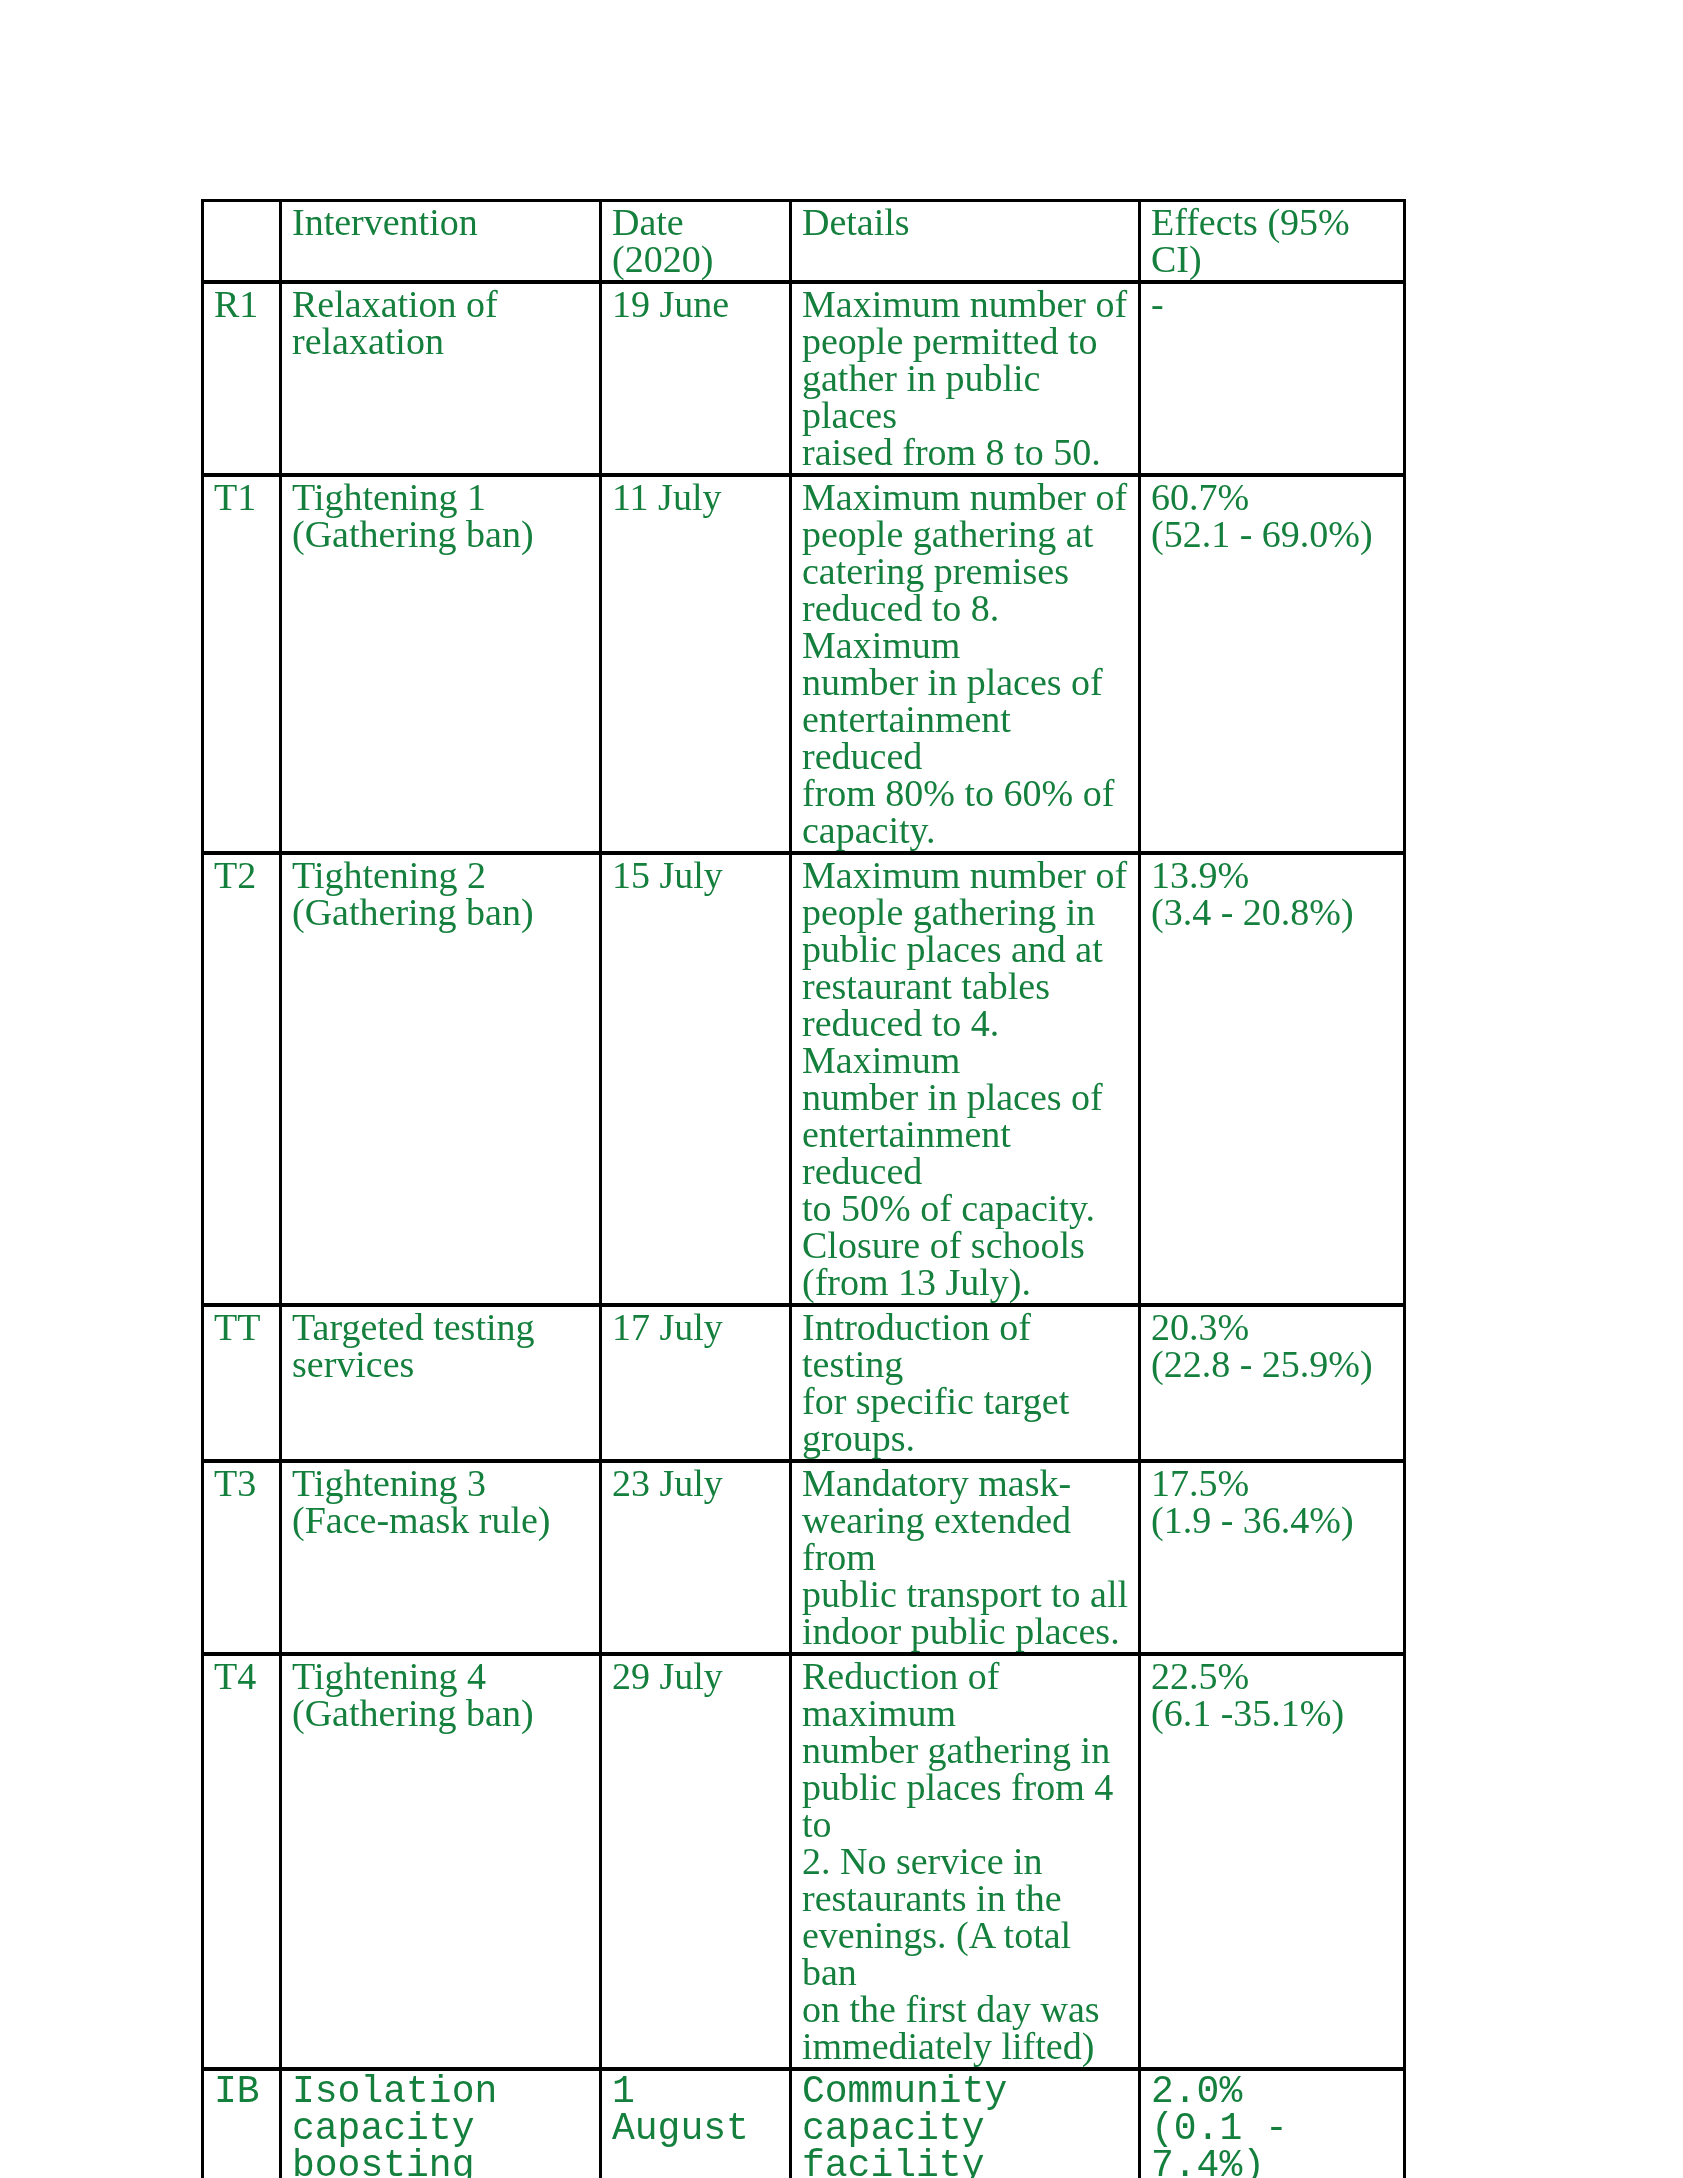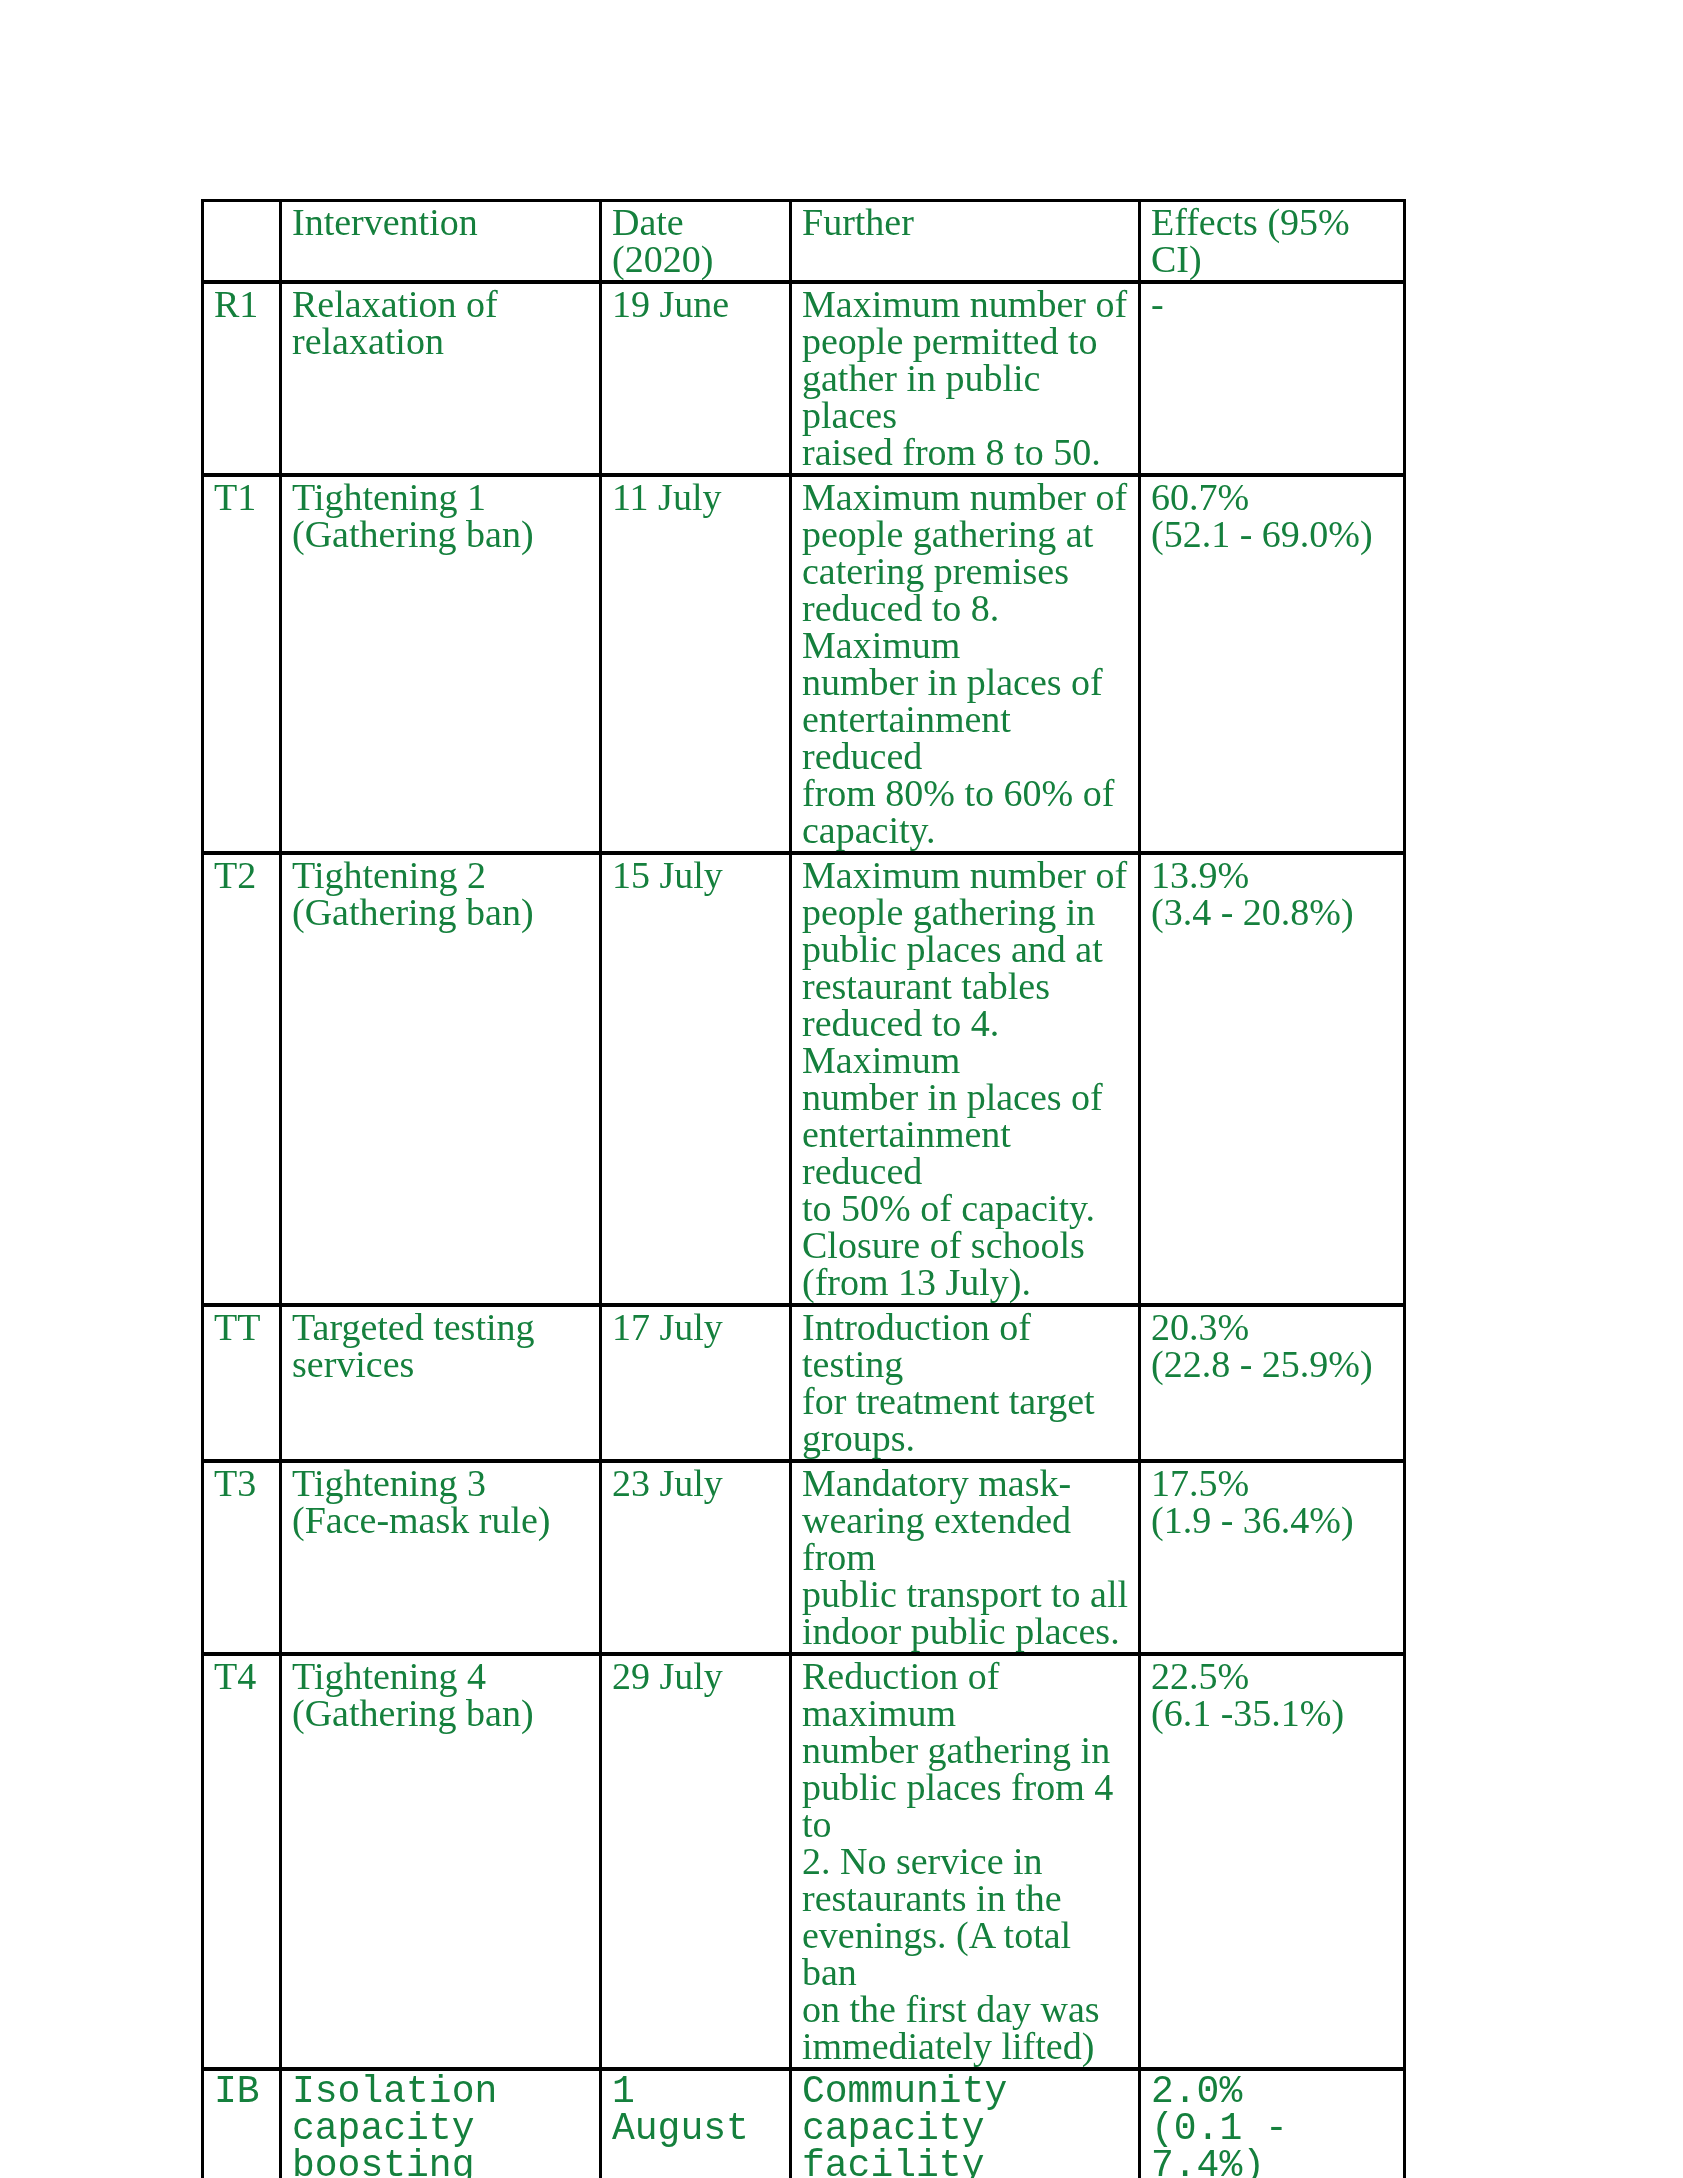--- a/index.html
+++ b/index.html
@@ -64,21 +64,21 @@
         <col class="c-int">
         <col class="c-date">
         <col class="c-det">
         <col class="c-eff">
     </colgroup>
     <tbody>
         <tr class="header-row">
       <th></th>
       <th>Intervention</th>
       <th>Date (2020)</th>
-      <th>Further</th>
+      <th>Details</th>
       <th>Effects (95% CI)</th>
     </tr>
     <tr>
       <td>R1</td>
       <td>Relaxation of
 relaxation</td>
       <td>19 June</td>
       <td>Maximum number of
 people permitted to
 gather in public places
@@ -118,21 +118,21 @@
 (from 13 July).</td>
       <td>13.9%
 (3.4 - 20.8%)</td>
     </tr>
     <tr>
       <td>TT</td>
       <td>Targeted testing
 services</td>
       <td>17 July</td>
       <td>Introduction of testing
-for treatment target
+for specific target
 groups.</td>
       <td>20.3%
 (22.8 - 25.9%)</td>
     </tr>
     <tr>
       <td>T3</td>
       <td>Tightening 3
 (Face-mask rule)</td>
       <td>23 July</td>
       <td>Mandatory mask-

